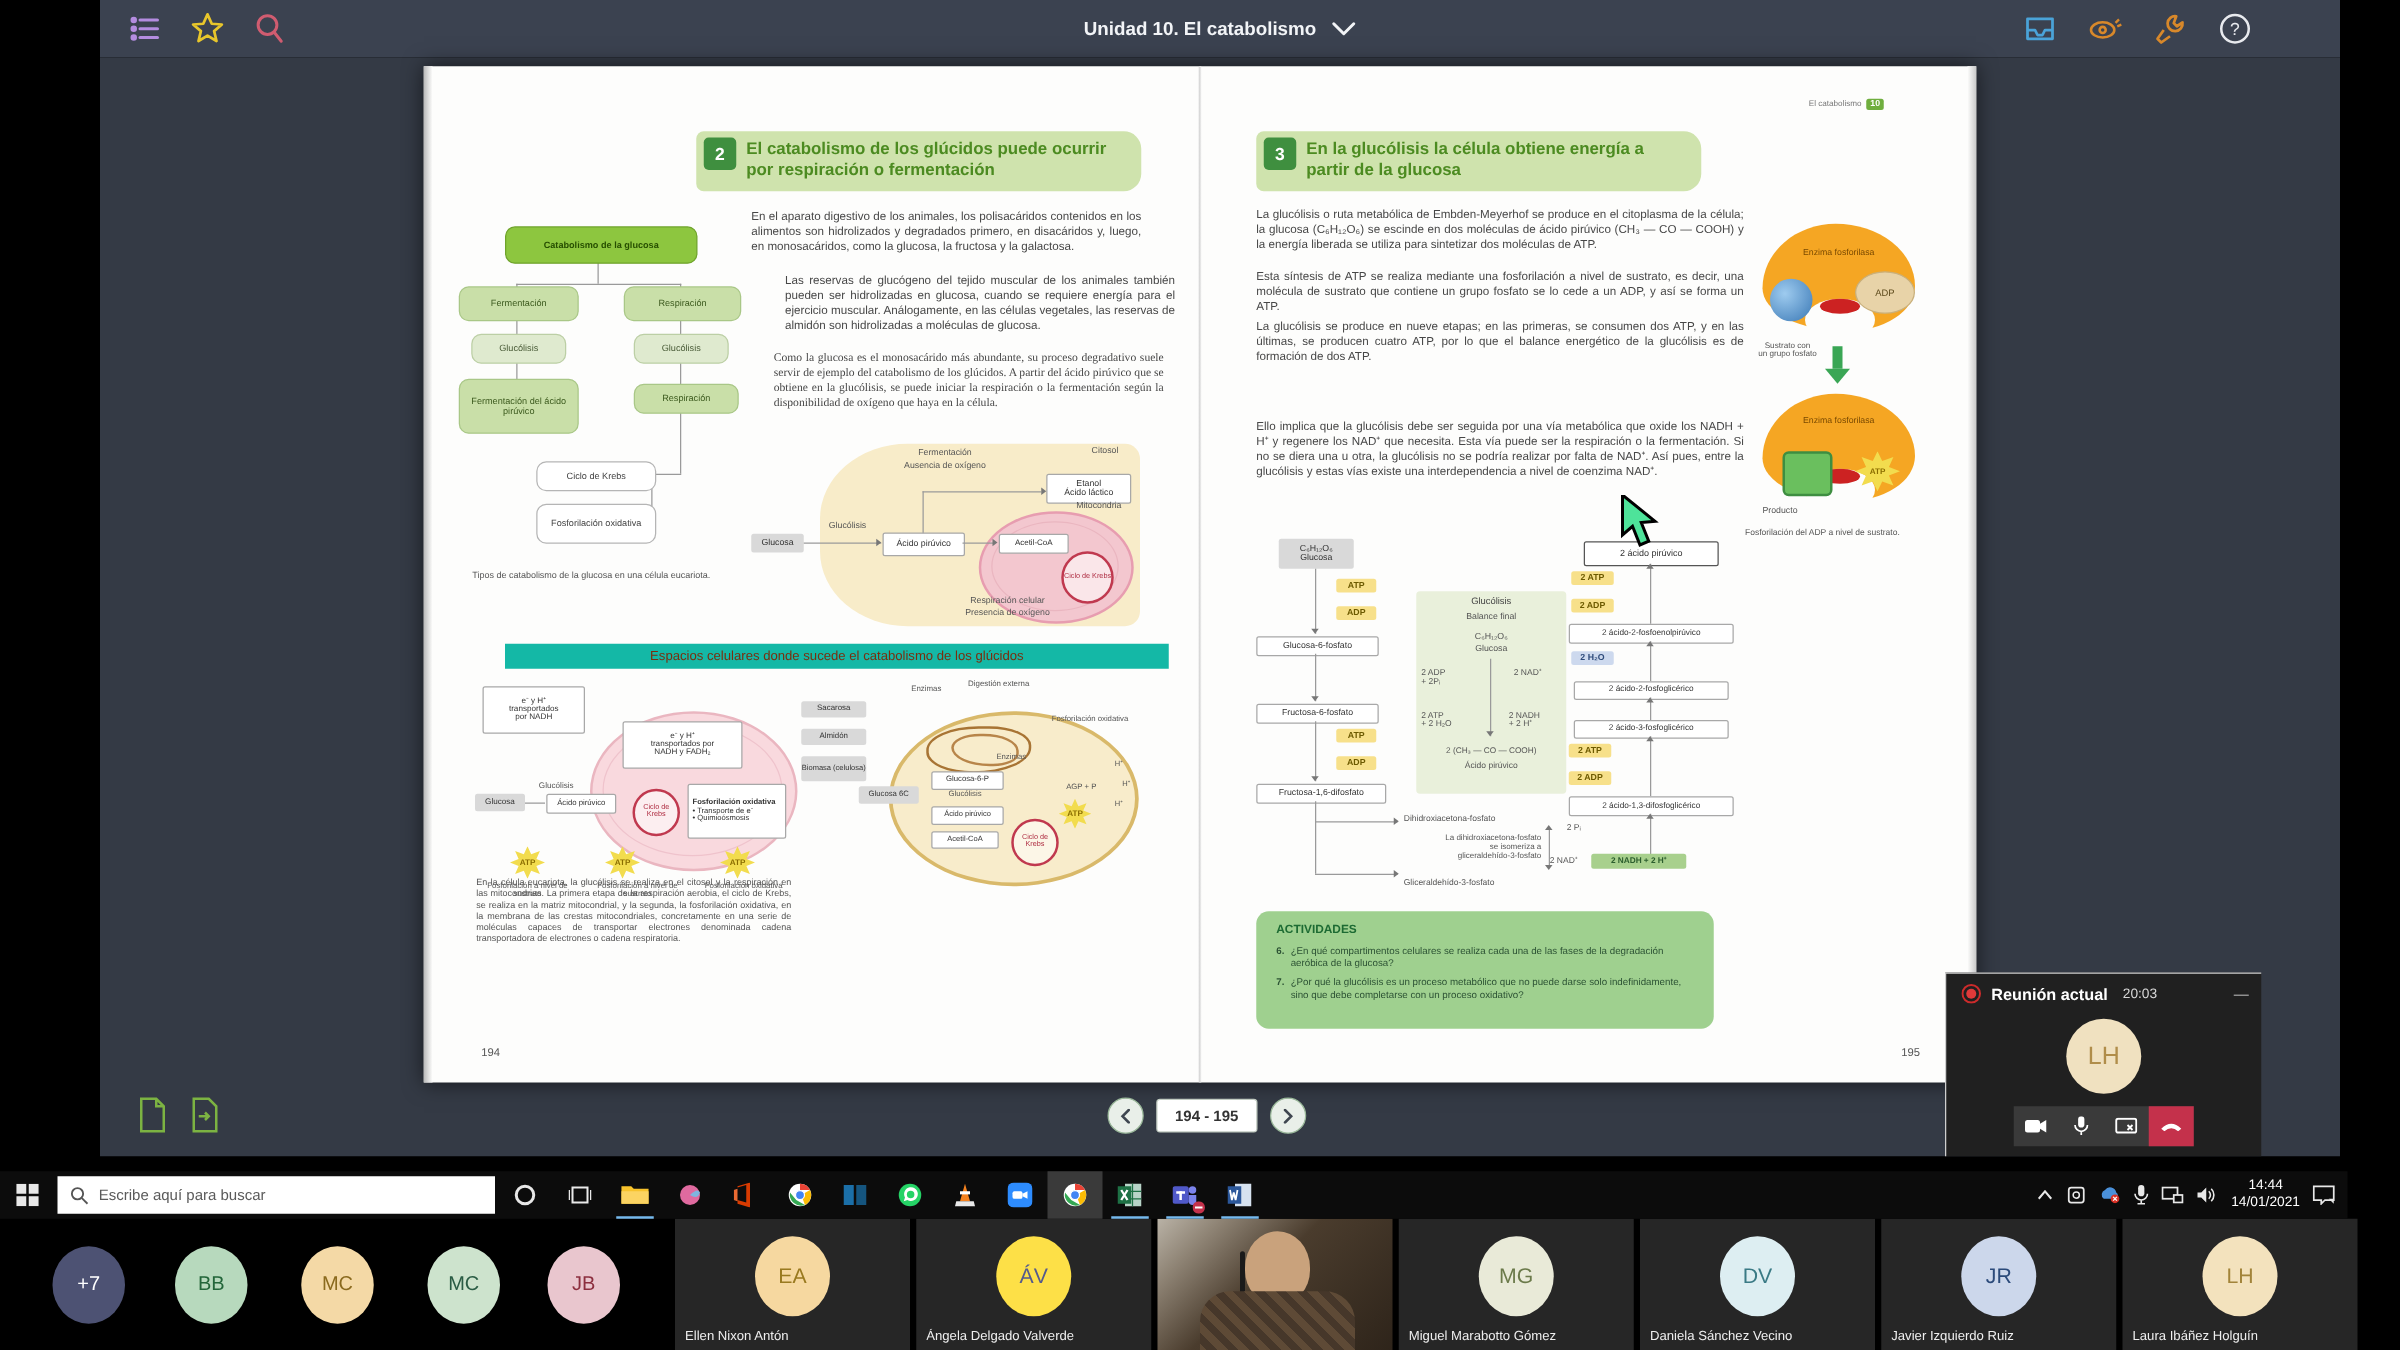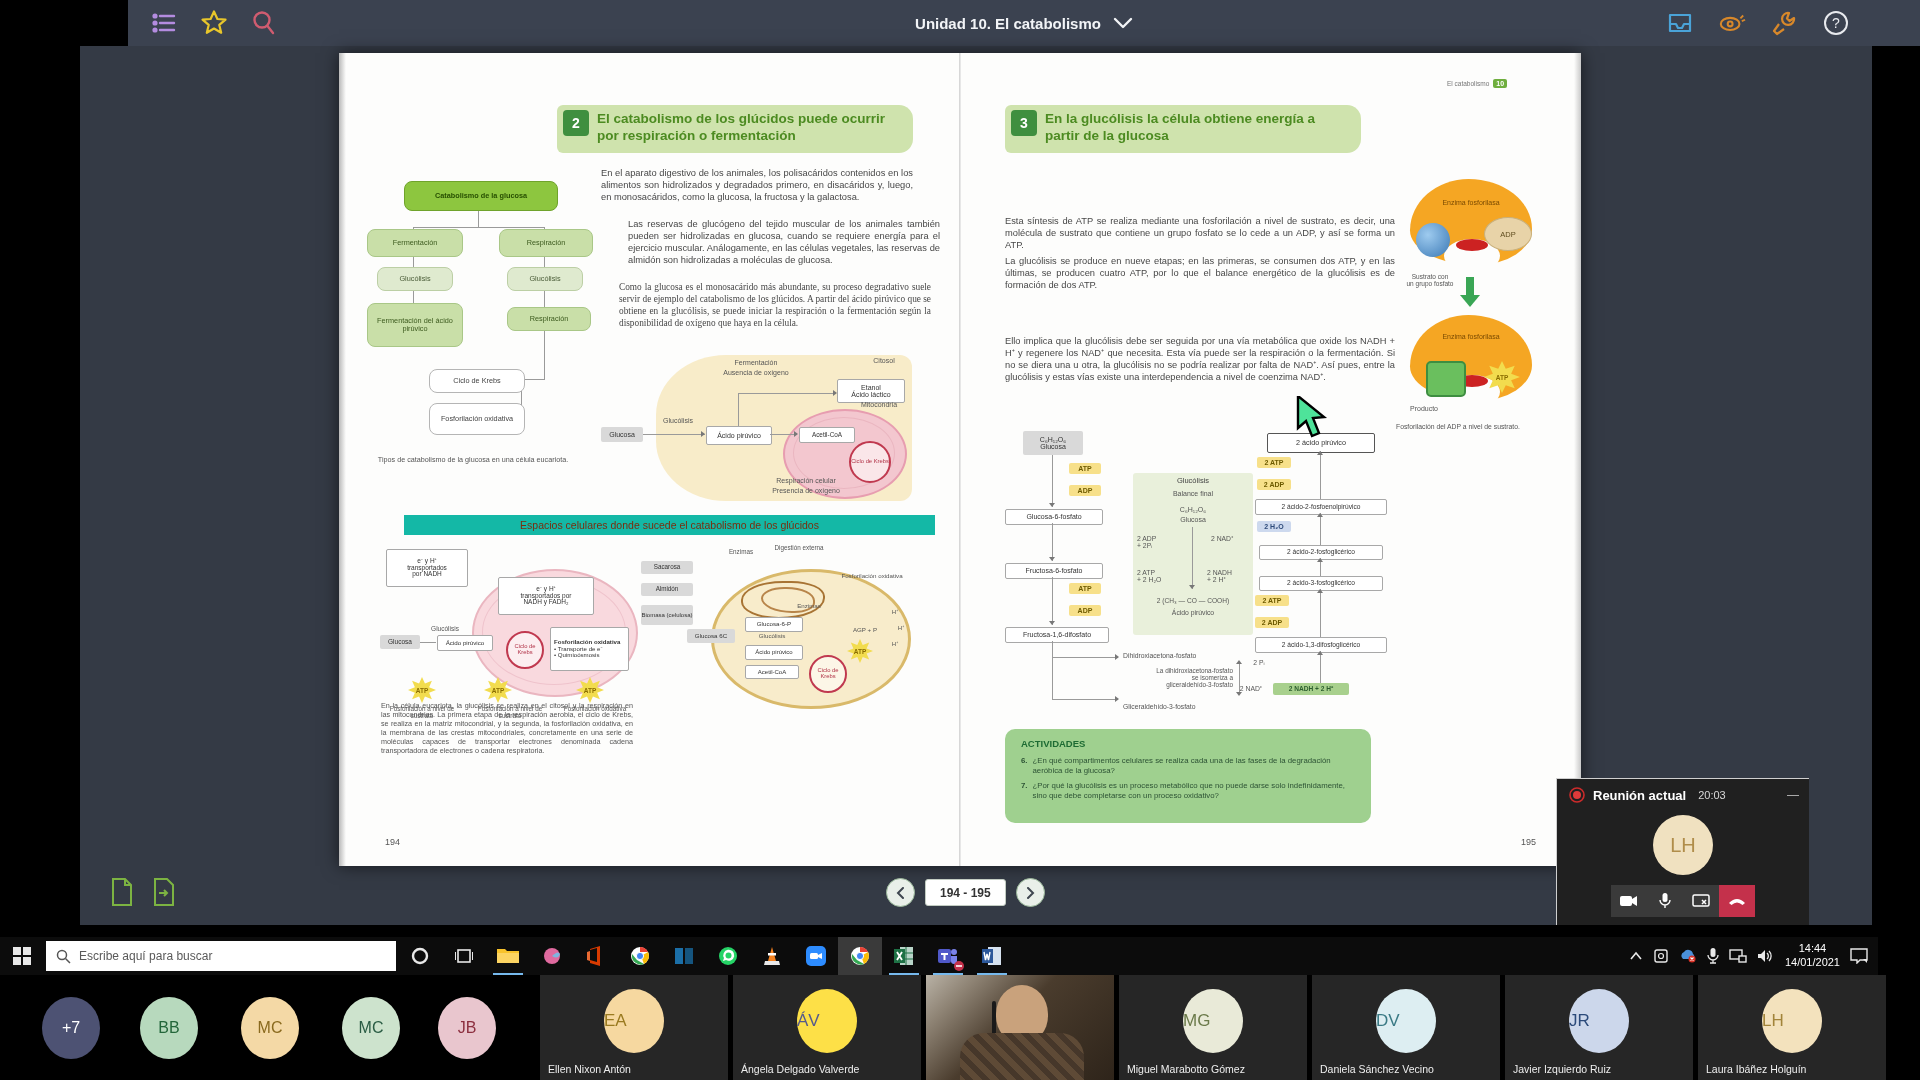--- a/index.html
+++ b/index.html
@@ -1,19 +1,19 @@
 <!DOCTYPE html>
 <html><head>
 <meta charset="utf-8">
 <style>
   html,body{margin:0;padding:0;background:#000;}
   .stage{position:relative;width:1920px;height:1080px;overflow:hidden;background:#000;font-family:"Liberation Sans",sans-serif;}
   .ab{position:absolute;}
   
-  .topbar{left:80px;top:0;width:1792px;height:46px;background:#3b4250;display:flex;align-items:center;margin-left:48px;}
+  .topbar{left:80px;top:0;width:1792px;height:46px;background:#3b4250;display:flex;align-items:center;}
   .tb-left{display:flex;align-items:center;gap:22px;margin-left:22px;}
   .tb-right{display:flex;align-items:center;gap:24px;margin-left:auto;margin-right:70px;}
   .tb-title{position:absolute;left:0;right:0;top:0;height:46px;display:flex;align-items:center;justify-content:center;gap:12px;pointer-events:none;}
   .tb-title span{color:#f2f4f7;font-size:15px;font-weight:bold;}
   .icobtn{width:28px;height:28px;display:flex;align-items:center;justify-content:center;cursor:pointer;}
   
   .viewer{left:80px;top:46px;width:1792px;height:879px;background:#343a45;}
   .spread{position:absolute;left:259px;top:7px;width:1242px;height:813px;background:#fdfdfc;box-shadow:0 0 16px rgba(0,0,0,.6);}
   .spine{position:absolute;left:620px;top:0;width:2px;height:813px;background:linear-gradient(90deg,#cfcfcf,#efefef);}
   .pgedge{position:absolute;left:0;top:0;width:7px;height:813px;background:linear-gradient(90deg,#b9b9b9,#fdfdfc);}
@@ -66,21 +66,21 @@
   .tbi.active{background:#3a3a3a;}
   .tbi .under{position:absolute;bottom:0;left:7px;right:7px;height:2px;background:#76b9ed;}
   .sbox{width:340px;height:30px;background:#fff;display:flex;align-items:center;gap:8px;padding-left:10px;margin:0 2px;}
   .sbox span{color:#5a5a5a;font-size:12px;}
   .tray{margin-left:auto;display:flex;align-items:center;gap:10px;padding-right:10px;}
   .clock{color:#fff;font-size:11px;text-align:center;line-height:1.25;}
   
   .strip{left:0;top:975px;width:1920px;height:105px;background:#000;}
   .pcirc{position:absolute;top:22px;width:58px;height:62px;border-radius:50%;display:flex;align-items:center;justify-content:center;font-size:16px;cursor:pointer;}
   .tile{position:absolute;top:0;width:188px;height:105px;background:#262626;cursor:pointer;}
-  .tile .av{position:absolute;left:64px;top:14px;width:60px;height:64px;border-radius:50%;display:flex;align-items:center;justify-content:flex-start;font-size:17px;}
+  .tile .av{position:absolute;left:64px;top:14px;width:60px;height:64px;border-radius:50%;display:flex;align-items:center;justify-content:center;font-size:17px;}
   .tile .nm{position:absolute;left:8px;bottom:5px;color:#eee;font-size:10.5px;white-space:nowrap;overflow:hidden;max-width:175px;}
   .vtile{background:linear-gradient(135deg,#b9b2a6 0%,#8e8374 18%,#4a3c2d 45%,#2e241a 100%);overflow:hidden;}
   .vhead{position:absolute;left:70px;top:10px;width:52px;height:58px;border-radius:50% 50% 46% 46%;background:#c9a27c;}
   .vbody{position:absolute;left:34px;top:58px;width:124px;height:50px;border-radius:24px 24px 0 0;background:repeating-linear-gradient(45deg,#5e4a36 0 6px,#46372a 6px 12px);}
   .vstrap{position:absolute;left:66px;top:26px;width:4px;height:34px;background:#1a1a1a;border-radius:2px;}
 </style>
 </head>
 <body>
 
 <div class="stage">
@@ -281,20 +281,21 @@
       <div class="ab" style="left:1108px;top:26px;display:flex;align-items:center;gap:4px;">
         <span style="font-size:6.5px;color:#777;">El catabolismo</span>
         <span style="background:#6fae3e;color:#fff;font-size:7px;font-weight:bold;padding:1px 3px;border-radius:2px;">10</span>
       </div>
 
       <div class="ab sec-h" style="left:666px;top:52px;width:356px;height:48px;">
         <div class="sec-num">3</div>
         <div class="sec-t">En la glucólisis la célula obtiene energía a partir de la glucosa</div>
       </div>
 
+      <div class="ab para" style="left:666px;top:112px;width:390px;">La glucólisis o ruta metabólica de Embden-Meyerhof se produce en el citoplasma de la célula; la glucosa (C₆H₁₂O₆) se escinde en dos moléculas de ácido pirúvico (CH₃ — CO — COOH) y la energía liberada se utiliza para sintetizar dos moléculas de ATP.</div>
       <div class="ab para" style="left:666px;top:162px;width:390px;">Esta síntesis de ATP se realiza mediante una fosforilación a nivel de sustrato, es decir, una molécula de sustrato que contiene un grupo fosfato se lo cede a un ADP, y así se forma un ATP.</div>
       <div class="ab para" style="left:666px;top:202px;width:390px;">La glucólisis se produce en nueve etapas; en las primeras, se consumen dos ATP, y en las últimas, se producen cuatro ATP, por lo que el balance energético de la glucólisis es de formación de dos ATP.</div>
       <div class="ab para" style="left:666px;top:282px;width:390px;">Ello implica que la glucólisis debe ser seguida por una vía metabólica que oxide los NADH + H⁺ y regenere los NAD⁺ que necesita. Esta vía puede ser la respiración o la fermentación. Si no se diera una u otra, la glucólisis no se podría realizar por falta de NAD⁺. Así pues, entre la glucólisis y estas vías existe una interdependencia a nivel de coenzima NAD⁺.</div>
 
       <div class="ab" style="left:1061px;top:112px;width:152px;height:280px;">
         <div class="ab blob" style="left:10px;top:14px;width:122px;height:86px;"></div>
         <div class="ab" style="left:44px;top:74px;width:56px;height:34px;background:#fdfdfc;border-radius:50%;"></div>
         <div class="ab" style="left:56px;top:74px;width:32px;height:12px;background:#cc2222;border-radius:50%;"></div>
         <div class="ab lbl" style="left:18px;top:34px;width:106px;color:#7a4a00;">Enzima fosforilasa</div>
         <div class="ab" style="left:16px;top:58px;width:34px;height:34px;border-radius:50%;background:radial-gradient(circle at 35% 35%,#9ecbef,#3a78b5);"></div>

